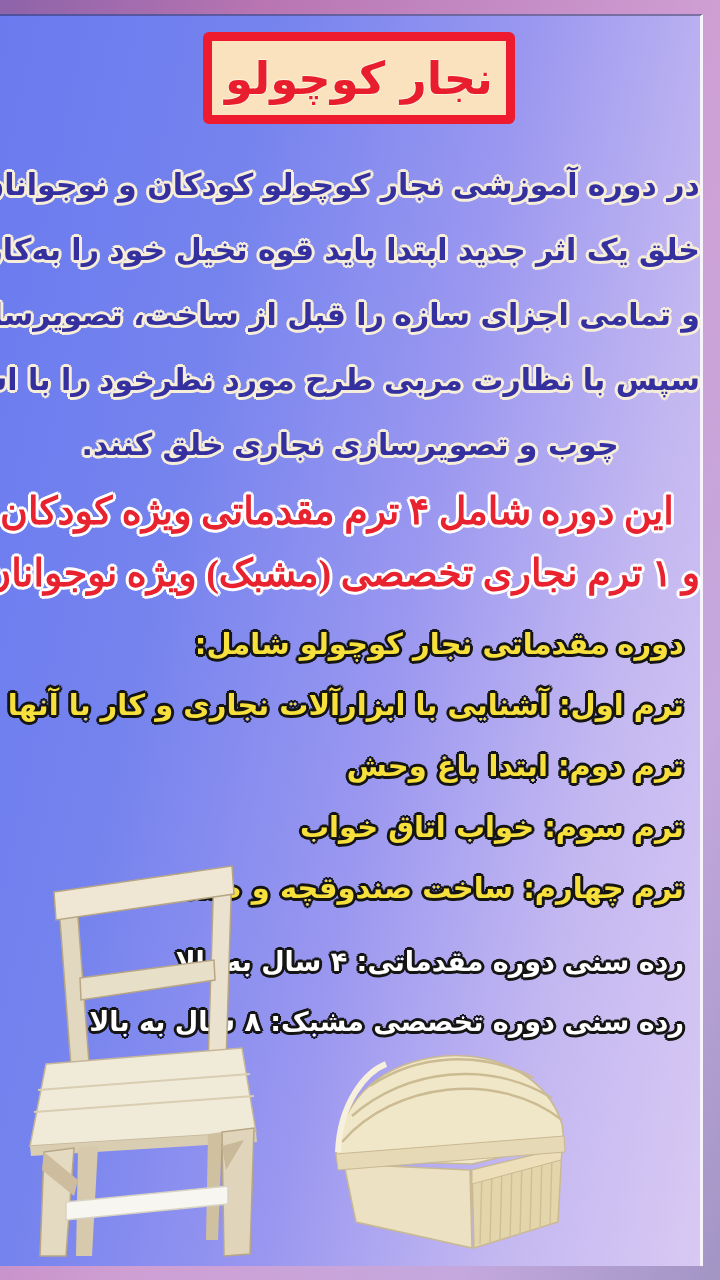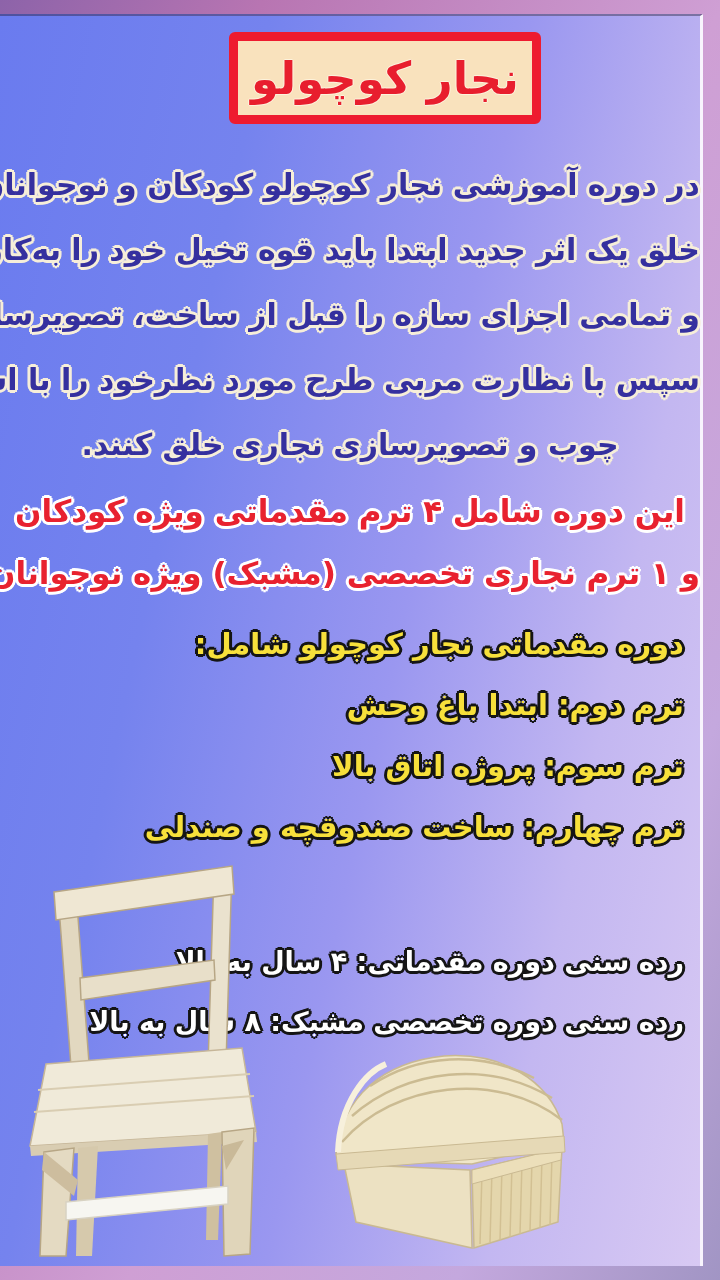--- a/index.html
+++ b/index.html
@@ -16,39 +16,39 @@
     position:absolute;left:0;top:14px;width:703px;height:1252px;
     border-top:2px solid rgba(45,42,96,.55);
     border-right:3px solid #f8f4fd;
     box-sizing:border-box;
     background:linear-gradient(102deg,#6a7bef 0%,#7583ee 28%,#9a97f0 55%,#c3b7f1 78%,#d8c9f3 100%);
   }
   .title-box{
     position:absolute;left:203px;top:16px;width:312px;height:92px;
     box-sizing:border-box;border:9px solid #ee1b2f;border-radius:6px;
     background:#f9e2bd;
-    display:flex;align-items:center;justify-content:center;margin-left:26px;
+    display:flex;align-items:center;justify-content:center;
   }
   .title-text{
     font-size:45px;color:#e81e2e;letter-spacing:1px;
     text-shadow:-1px 0 0 #fdf3dd,1px 0 0 #fdf3dd,0 -1px 0 #fdf3dd,0 1px 0 #fdf3dd;
     white-space:nowrap;
   }
   .txt-line{white-space:nowrap;}
   .intro{
     position:absolute;top:136px;left:0;right:0;
     text-align:center;font-size:30px;color:#35309f;line-height:65px;
   }
   .o-cream{
     text-shadow:-3px 0 0 #f6eed9,3px 0 0 #f6eed9,0 -3px 0 #f6eed9,0 3px 0 #f6eed9,
       -2px -2px 0 #f6eed9,2px -2px 0 #f6eed9,-2px 2px 0 #f6eed9,2px 2px 0 #f6eed9;
   }
   .highlight{
     position:absolute;top:464px;left:0;right:0;
-    text-align:center;font-size:31px;color:#e8222f;line-height:62px;
+    text-align:left;font-size:38px;color:#e8222f;line-height:62px;font-family:Liberation Serif, serif;
   }
   .o-white{
     text-shadow:-3px 0 0 #ffffff,3px 0 0 #ffffff,0 -3px 0 #ffffff,0 3px 0 #ffffff,
       -2px -2px 0 #ffffff,2px -2px 0 #ffffff,-2px 2px 0 #ffffff,2px 2px 0 #ffffff;
   }
   .outline{
     position:absolute;top:598px;right:16px;left:12px;
     text-align:right;font-size:29px;color:#f7e03b;line-height:61px;
   }
   .o-black{
@@ -80,22 +80,23 @@
       <div class="txt-line o-cream">چوب و تصویرسازی نجاری خلق کنند.</div>
     </div>
 
     <div class="highlight">
       <div class="txt-line o-white">این دوره شامل ۴ ترم مقدماتی ویژه کودکان</div>
       <div class="txt-line o-white">و ۱ ترم نجاری تخصصی (مشبک) ویژه نوجوانان می باشد.</div>
     </div>
 
     <div class="outline">
       <div class="txt-line o-black">دوره مقدماتی نجار کوچولو شامل:</div>
+      <div class="txt-line o-black">ترم اول: آشنایی با ابزارآلات نجاری و کار با آنها</div>
       <div class="txt-line o-black">ترم دوم: ابتدا باغ وحش</div>
-      <div class="txt-line o-black">ترم سوم: پروژه اتاق بالا</div>
+      <div class="txt-line o-black">ترم سوم: خواب اتاق خواب</div>
       <div class="txt-line o-black">ترم چهارم: ساخت صندوقچه و صندلی</div>
     </div>
 
     <div class="ages">
       <div class="txt-line o-black">رده سنی دوره مقدماتی: ۴ سال به بالا</div>
       <div class="txt-line o-black">رده سنی دوره تخصصی مشبک: ۸ سال به بالا</div>
     </div>
 
     <svg class="chair" viewBox="0 0 240 400" role="img" aria-label="صندلی چوبی دست‌ساز">
       <g>

